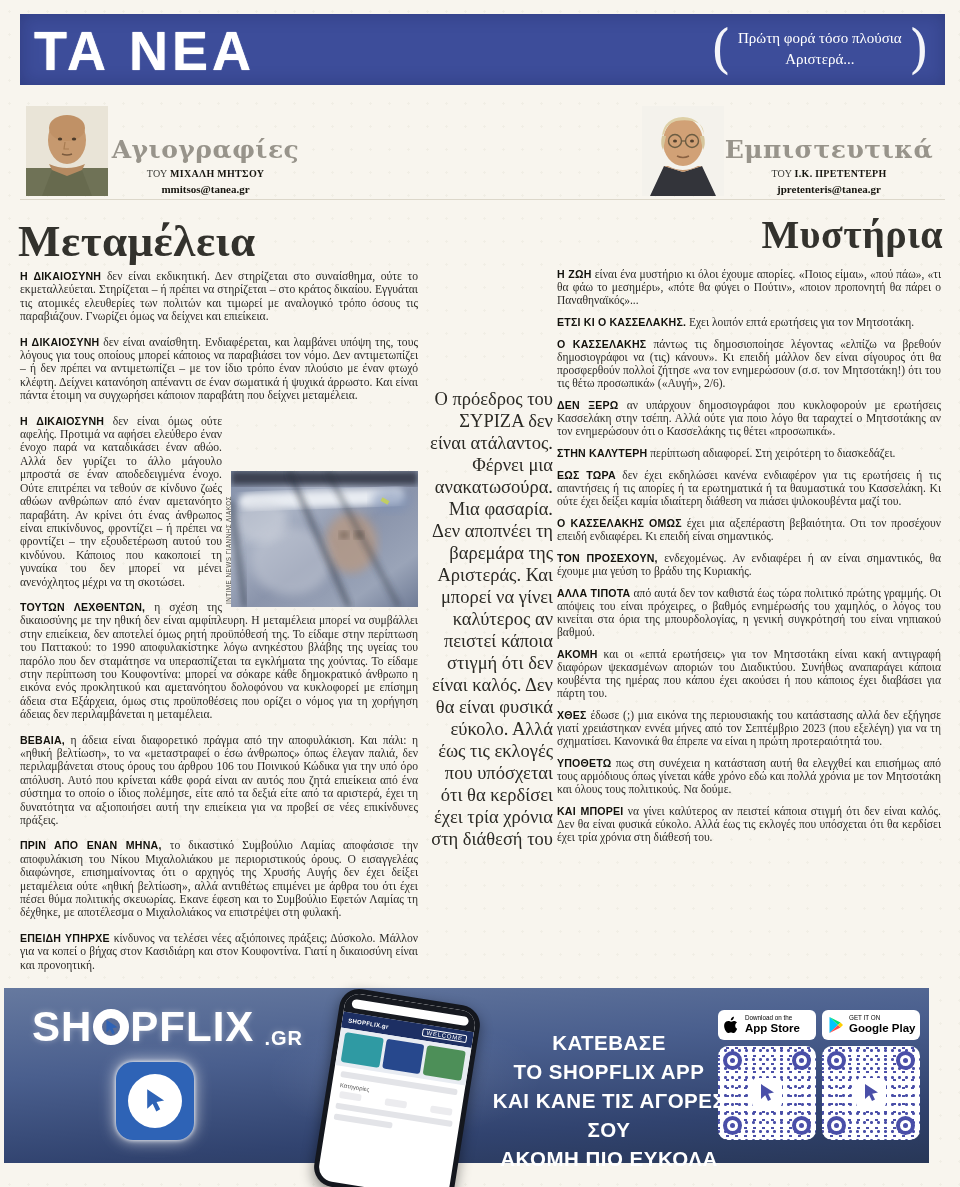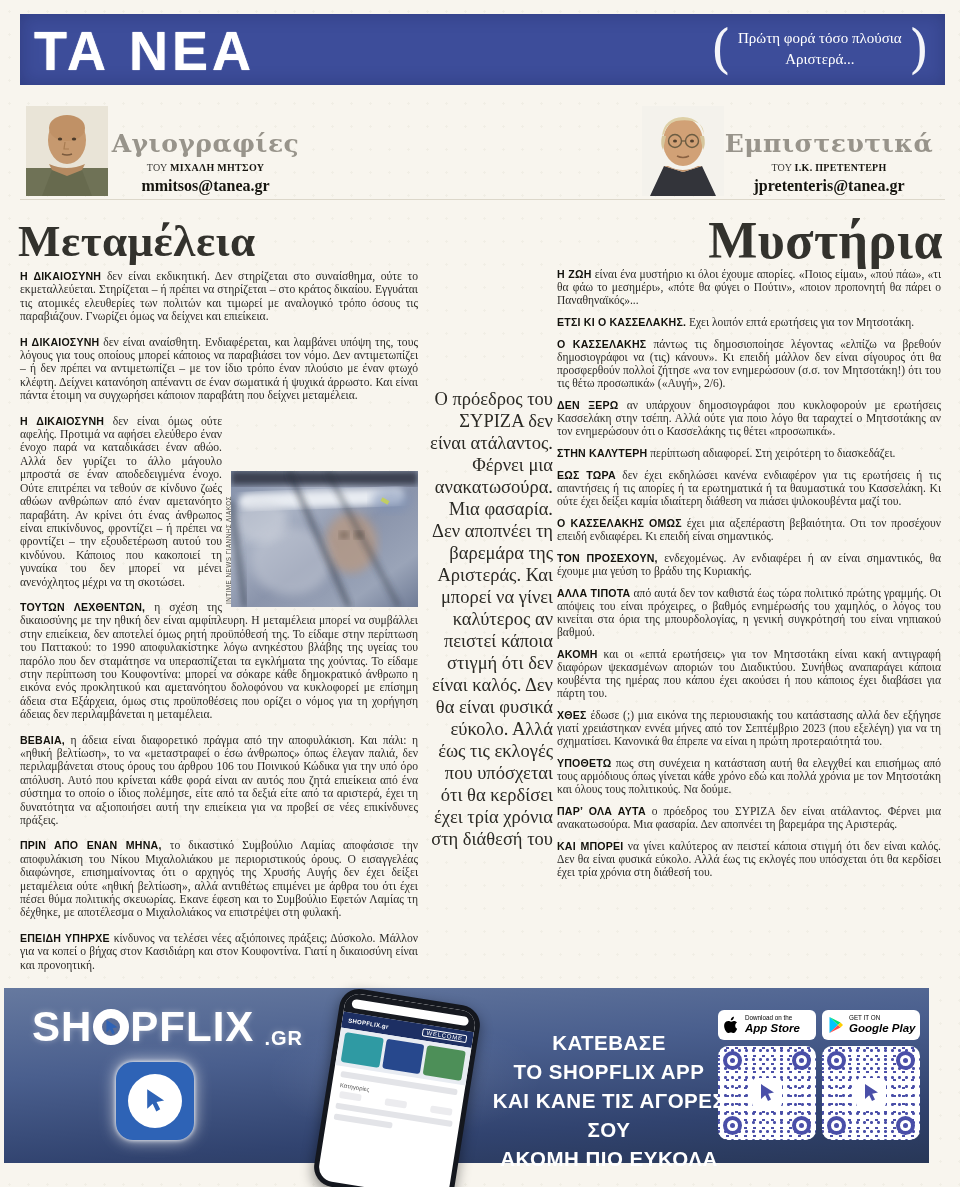--- a/index.html
+++ b/index.html
@@ -36,28 +36,28 @@
   .author { position:absolute; top:106px; display:flex; align-items:flex-end; }
   .author-left { left:26px; }
   .author-right { left:642px; }
   .headshot { width:82px; height:90px; flex:0 0 82px; }
   .author-meta { display:flex; flex-direction:column; align-items:center; justify-content:flex-end; padding-bottom:1px; }
   .author-left .author-meta { width:195px; }
   .author-right .author-meta { width:210px; }
   .rubric { font-family:"DejaVu Serif", serif; font-weight:bold; font-size:25px; color:#98948b; letter-spacing:.5px; }
   .byline { font-size:10px; color:#3a3a36; margin-top:4px; font-family:"Liberation Serif", serif; letter-spacing:.3px; }
   .byline b { color:#16150f; }
-  .email { font-size:16px; font-weight:bold; color:#16150f; margin-top:4px; }
+  .email { font-size:11px; font-weight:bold; color:#16150f; margin-top:4px; }
 
   .top-rule { position:absolute; left:20px; top:199px; width:925px; height:1px; background:#dcd7ca; }
 
   
   .article-title { position:absolute; font-family:"Liberation Serif", serif; font-weight:bold; color:#33322d; letter-spacing:.5px; line-height:1; }
   .title-left { left:18px; top:219px; font-size:45px; }
-  .title-right { right:17px; top:215px; font-size:52px; }
+  .title-right { right:17px; top:215px; font-size:40px; }
 
   
   .col { position:absolute; text-align:justify; }
   .col-left  { left:20px;  top:270px; width:398px; font-size:11.6px; line-height:13.4px; }
   .col-right { left:557px; top:268px; width:384px; font-size:11.5px; line-height:13px; }
   .col-left  .para { margin-bottom:12px; }
   .col-right .para { margin-bottom:9px; }
   .lead {
     font-family:"Liberation Sans", sans-serif; font-weight:bold;
     font-size:10.6px; color:#12110c; letter-spacing:.2px;
@@ -144,21 +144,21 @@
 
   .store-badge {
     position:absolute; top:22px; width:98px; height:30px; background:#fff;
     border-radius:6px; display:flex; align-items:center; gap:5px; padding:3px 6px;
     font-family:"Liberation Sans", sans-serif; color:#000; z-index:2;
   }
   .badge-apple { left:714px; }
   .badge-google { left:818px; }
   .store-badge svg { width:16px; height:18px; flex:0 0 16px; }
   .badge-small { font-size:6.3px; line-height:1.1; }
-  .badge-big { font-size:11.5px; font-weight:bold; line-height:1.1; white-space:nowrap;font-style:italic; }
+  .badge-big { font-size:11.5px; font-weight:bold; line-height:1.1; white-space:nowrap; }
 
   .qr {
     position:absolute; top:58px; width:98px; height:94px; background:#fff;
     border-radius:10px; z-index:2;
     background-image:
       radial-gradient(#4a4fa8 1.4px, transparent 1.6px),
       radial-gradient(#4a4fa8 1.2px, transparent 1.4px);
     background-size:9px 8px, 7px 9px;
     background-position:5px 5px, 9px 9px;
     background-origin:content-box;
@@ -303,21 +303,20 @@
     <p class="para"><b class="lead">Ο ΚΑΣΣΕΛΑΚΗΣ</b> <span>πάντως τις δημοσιοποίησε λέγοντας «ελπίζω να βρεθούν δημοσιογράφοι να (τις) κάνουν». Κι επειδή μάλλον δεν είναι σίγουρος ότι θα προσφερθούν πολλοί ζήτησε «να τον ενημερώσουν (σ.σ. τον Μητσοτάκη!) ότι του τις θέτω προσωπικά» («Αυγή», 2/6).</span></p>
     <p class="para"><b class="lead">ΔΕΝ ΞΕΡΩ</b> <span>αν υπάρχουν δημοσιογράφοι που κυκλοφορούν με ερωτήσεις Κασσελάκη στην τσέπη. Αλλά ούτε για ποιο λόγο θα ταραχτεί ο Μητσοτάκης αν τον ενημερώσουν ότι ο Κασσελάκης τις θέτει «προσωπικά».</span></p>
     <p class="para"><b class="lead">ΣΤΗΝ ΚΑΛΥΤΕΡΗ</b> <span>περίπτωση αδιαφορεί. Στη χειρότερη το διασκεδάζει.</span></p>
     <p class="para"><b class="lead">ΕΩΣ ΤΩΡΑ</b> <span>δεν έχει εκδηλώσει κανένα ενδιαφέρον για τις ερωτήσεις ή τις απαντήσεις ή τις απορίες ή τα ερωτηματικά ή τα θαυμαστικά του Κασσελάκη. Κι ούτε έχει δείξει καμία ιδιαίτερη διάθεση να πιάσει ψιλοκουβέντα μαζί του.</span></p>
     <p class="para"><b class="lead">Ο ΚΑΣΣΕΛΑΚΗΣ ΟΜΩΣ</b> <span>έχει μια αξεπέραστη βεβαιότητα. Οτι τον προσέχουν επειδή ενδιαφέρει. Κι επειδή είναι σημαντικός.</span></p>
     <p class="para"><b class="lead">ΤΟΝ ΠΡΟΣΕΧΟΥΝ,</b> <span>ενδεχομένως. Αν ενδιαφέρει ή αν είναι σημαντικός, θα έχουμε μια γεύση το βράδυ της Κυριακής.</span></p>
     <p class="para"><b class="lead">ΑΛΛΑ ΤΙΠΟΤΑ</b> <span>από αυτά δεν τον καθιστά έως τώρα πολιτικό πρώτης γραμμής. Οι απόψεις του είναι πρόχειρες, ο βαθμός ενημέρωσής του χαμηλός, ο λόγος του κινείται στα όρια της μπουρδολογίας, η γενική συγκρότησή του είναι νηπιακού βαθμού.</span></p>
     <p class="para"><b class="lead">ΑΚΟΜΗ</b> <span>και οι «επτά ερωτήσεις» για τον Μητσοτάκη είναι κακή αντιγραφή διαφόρων ψεκασμένων αποριών του Διαδικτύου. Συνήθως αναπαράγει κάποια κουβέντα της ημέρας που κάπου έχει ακούσει ή που κάποιος έχει διαβάσει για πάρτη του.</span></p>
     <p class="para"><b class="lead">ΧΘΕΣ</b> <span>έδωσε (;) μια εικόνα της περιουσιακής του κατάστασης αλλά δεν εξήγησε γιατί χρειάστηκαν εννέα μήνες από τον Σεπτέμβριο 2023 (που εξελέγη) για να τη σχηματίσει. Κανονικά θα έπρεπε να είναι η πρώτη προτεραιότητά του.</span></p>
     <p class="para"><b class="lead">ΥΠΟΘΕΤΩ</b> <span>πως στη συνέχεια η κατάσταση αυτή θα ελεγχθεί και επισήμως από τους αρμόδιους όπως γίνεται κάθε χρόνο εδώ και πολλά χρόνια με τον Μητσοτάκη και όλους τους πολιτικούς. Να δούμε.</span></p>
-    <p class="para"><b class="lead">ΠΑΡ’ ΟΛΑ ΑΥΤΑ</b> <span>ο πρόεδρος του ΣΥΡΙΖΑ δεν είναι ατάλαντος. Φέρνει μια ανακατωσούρα. Μια φασαρία. Δεν αποπνέει τη βαρεμάρα της Αριστεράς.</span></p>
     <p class="para"><b class="lead">ΚΑΙ ΜΠΟΡΕΙ</b> <span>να γίνει καλύτερος αν πειστεί κάποια στιγμή ότι δεν είναι καλός. Δεν θα είναι φυσικά εύκολο. Αλλά έως τις εκλογές που υπόσχεται ότι θα κερδίσει έχει τρία χρόνια στη διάθεσή του.</span></p>
   </div>
 
   <div class="ad">
 
     <div class="ad-logo">
       <span>SH</span>
         <span class="logo-o">
           <svg viewBox="0 0 20 20">
             <path d="M4 1 L4 16 L8.2 12.2 L11 18 L14 16.4 L11.2 10.8 L17 9.6 Z" fill="#2e63b6"></path>

